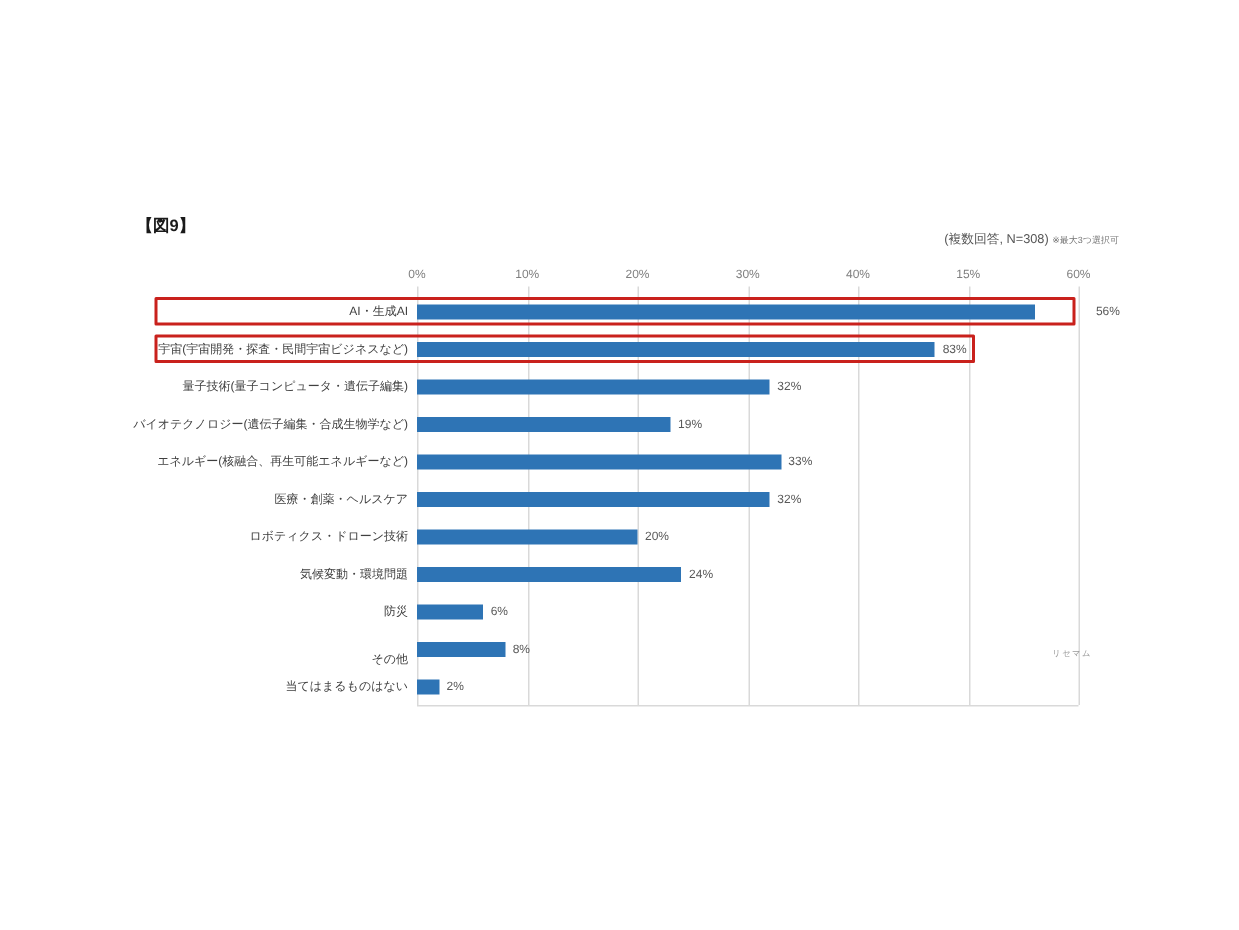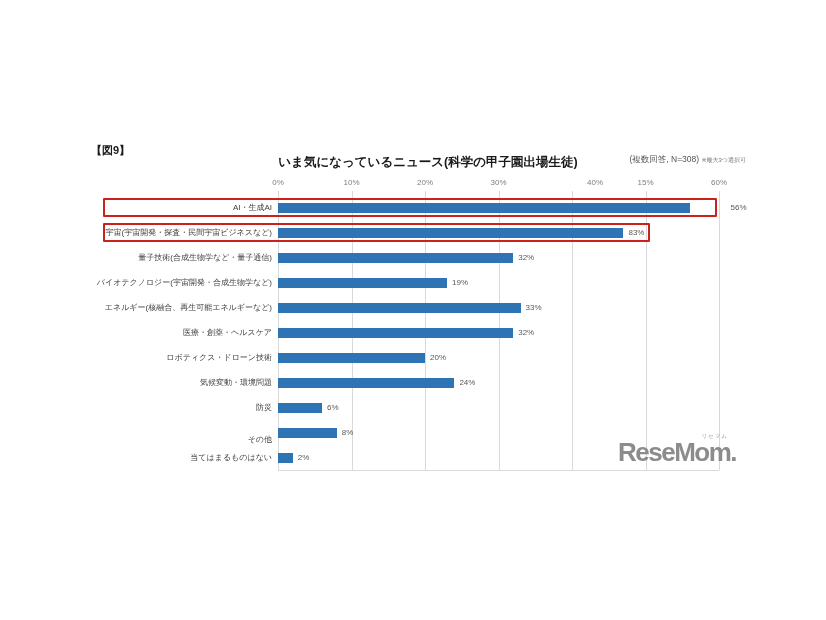--- a/index.html
+++ b/index.html
@@ -63,49 +63,48 @@
     font-size:26px;font-weight:bold;
     letter-spacing:-1.5px;line-height:27px;
     white-space:nowrap;
   }
 </style>
 </head>
 <body>
 
 <div id="canvas">
   <div class="abs figure-label">【図9】</div>
-  <div class="abs chart-title">いま気になっているニュース(科学の甲子園出場生徒)</div>
   <div class="abs chart-note"><span>(複数回答, N=308)</span> <span class="small">※最大3つ選択可</span></div>
 
   <div class="abs" style="left:0;top:0;width:826px;height:620px;">
       <div class="abs gridline" style="left: 278px; top: 191px; height: 279px;"></div>
       <div class="abs axis-tick-label" style="left: 278px; top: 178px;">0%</div>
       <div class="abs gridline" style="left: 351.5px; top: 191px; height: 279px;"></div>
       <div class="abs axis-tick-label" style="left: 351.5px; top: 178px;">10%</div>
       <div class="abs gridline" style="left: 425px; top: 191px; height: 279px;"></div>
       <div class="abs axis-tick-label" style="left: 425px; top: 178px;">20%</div>
       <div class="abs gridline" style="left: 498.5px; top: 191px; height: 279px;"></div>
       <div class="abs axis-tick-label" style="left: 498.5px; top: 178px;">30%</div>
       <div class="abs gridline" style="left: 572px; top: 191px; height: 279px;"></div>
-      <div class="abs axis-tick-label" style="left: 572px; top: 178px; margin-left: 23px;">40%</div>
+      <div class="abs axis-tick-label" style="left: 572px; top: 178px;">40%</div>
       <div class="abs gridline" style="left: 645.5px; top: 191px; height: 279px;"></div>
       <div class="abs axis-tick-label" style="left: 645.5px; top: 178px;">15%</div>
       <div class="abs gridline" style="left: 719px; top: 191px; height: 279px;"></div>
       <div class="abs axis-tick-label" style="left: 719px; top: 178px;">60%</div>
       <div class="abs baseline" style="left: 278px; top: 470px; width: 441px;"></div>
       <div class="abs cat-label" style="right: 554px; top: 202.5px;">AI・生成AI</div>
       <div class="abs bar" style="left: 278px; top: 202.5px; width: 411.6px; height: 10px; background: rgb(46, 116, 181);"></div>
       <div class="abs value-label" style="left: 694.6px; top: 202.5px; padding-left: 36px;">56%</div>
       <div class="abs cat-label" style="right: 554px; top: 227.55px;">宇宙(宇宙開発・探査・民間宇宙ビジネスなど)</div>
       <div class="abs bar" style="left: 278px; top: 227.55px; width: 345.45px; height: 10px; background: rgb(46, 116, 181);"></div>
       <div class="abs value-label" style="left: 628.45px; top: 227.55px;">83%</div>
-      <div class="abs cat-label" style="right: 554px; top: 252.6px;">量子技術(合成生物学など・量子通信)</div>
+      <div class="abs cat-label" style="right: 554px; top: 252.6px;">量子技術(量子コンピュータ・遺伝子編集)</div>
       <div class="abs bar" style="left: 278px; top: 252.6px; width: 235.2px; height: 10px; background: rgb(46, 116, 181);"></div>
       <div class="abs value-label" style="left: 518.2px; top: 252.6px;">32%</div>
-      <div class="abs cat-label" style="right: 554px; top: 277.65px;">バイオテクノロジー(宇宙開発・合成生物学など)</div>
+      <div class="abs cat-label" style="right: 554px; top: 277.65px;">バイオテクノロジー(遺伝子編集・合成生物学など)</div>
       <div class="abs bar" style="left: 278px; top: 277.65px; width: 169.05px; height: 10px; background: rgb(46, 116, 181);"></div>
       <div class="abs value-label" style="left: 452.05px; top: 277.65px;">19%</div>
       <div class="abs cat-label" style="right: 554px; top: 302.7px;">エネルギー(核融合、再生可能エネルギーなど)</div>
       <div class="abs bar" style="left: 278px; top: 302.7px; width: 242.55px; height: 10px; background: rgb(46, 116, 181);"></div>
       <div class="abs value-label" style="left: 525.55px; top: 302.7px;">33%</div>
       <div class="abs cat-label" style="right: 554px; top: 327.75px;">医療・創薬・ヘルスケア</div>
       <div class="abs bar" style="left: 278px; top: 327.75px; width: 235.2px; height: 10px; background: rgb(46, 116, 181);"></div>
       <div class="abs value-label" style="left: 518.2px; top: 327.75px;">32%</div>
       <div class="abs cat-label" style="right: 554px; top: 352.8px;">ロボティクス・ドローン技術</div>
       <div class="abs bar" style="left: 278px; top: 352.8px; width: 147px; height: 10px; background: rgb(46, 116, 181);"></div>
@@ -121,15 +120,14 @@
       <div class="abs value-label" style="left: 341.8px; top: 427.95px;">8%</div>
       <div class="abs cat-label" style="right: 554px; top: 453px;">当てはまるものはない</div>
       <div class="abs bar" style="left: 278px; top: 453px; width: 14.7px; height: 10px; background: rgb(46, 116, 181);"></div>
       <div class="abs value-label" style="left: 297.7px; top: 453px;">2%</div>
       <div class="abs highlight-box" style="left: 103px; top: 198px; width: 613.6px; height: 19px; border-color: rgb(201, 33, 28);"></div>
       <div class="abs highlight-box" style="left: 103px; top: 223.05px; width: 547.45px; height: 19px; border-color: rgb(201, 33, 28);"></div>
     </div>
 
   <div class="abs watermark">
     <span class="ruby">リセマム</span>
-    <span class="logo-text">ReseMom.</span>
   </div>
 </div>
 
 </body></html>

